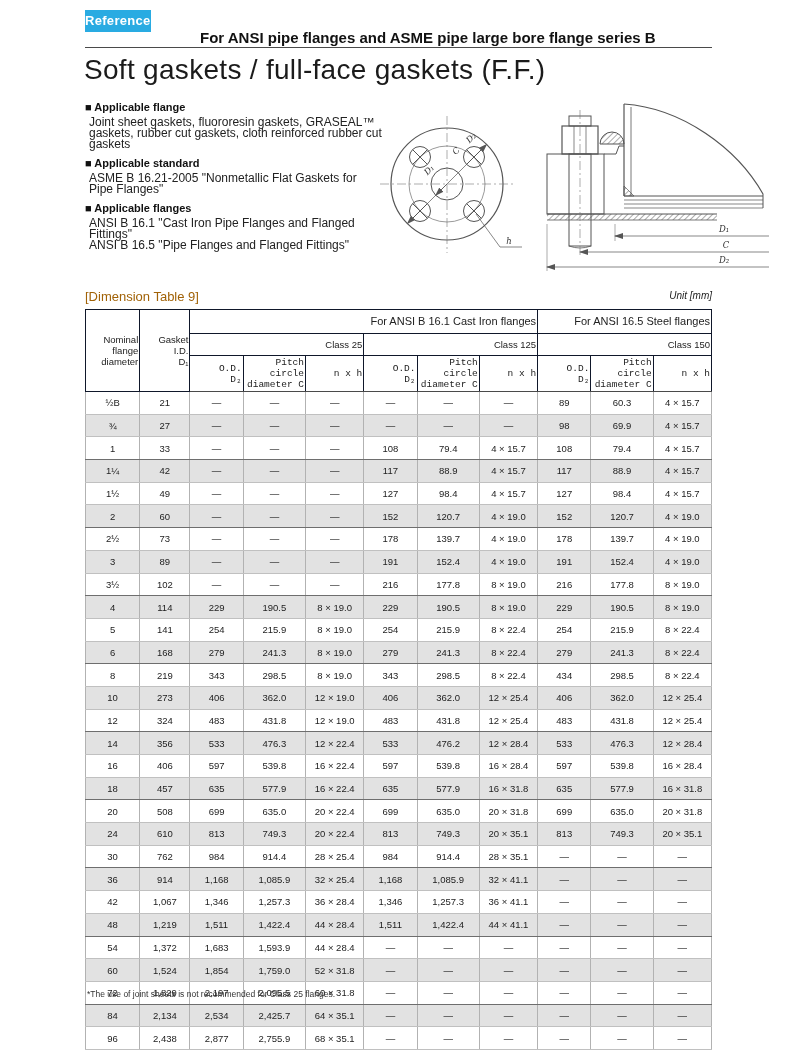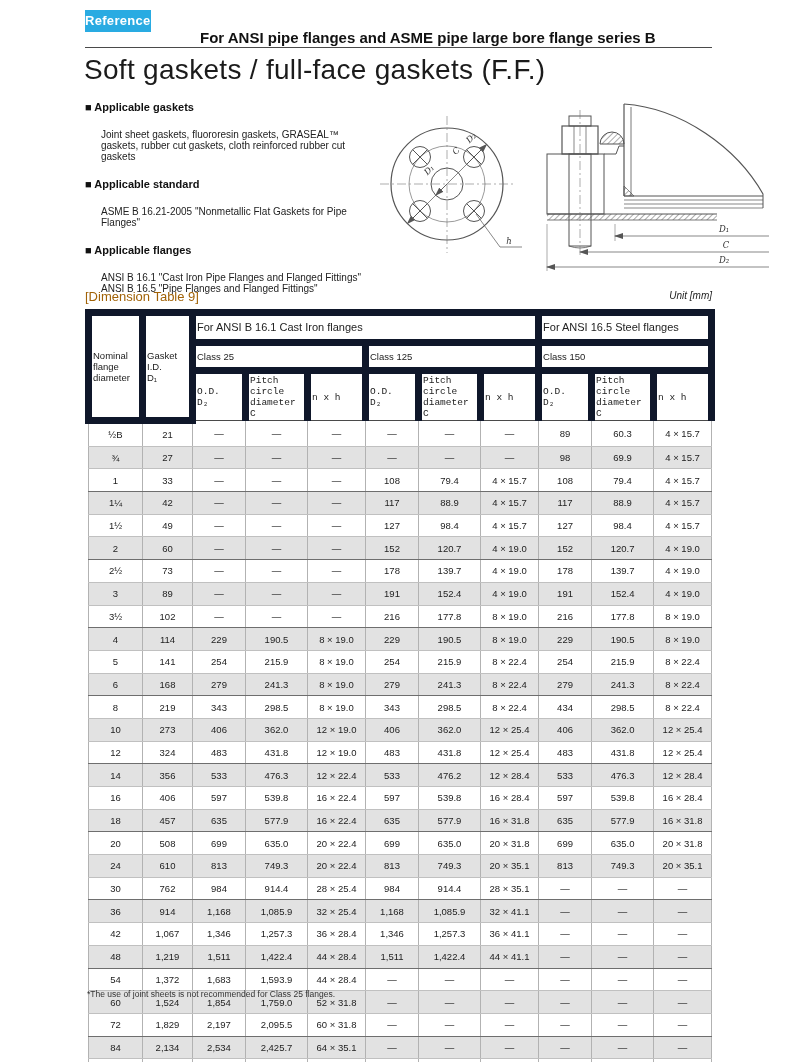--- a/index.html
+++ b/index.html
@@ -8,34 +8,34 @@
   
   .badge{position:absolute;left:85px;top:10px;background:#29abe2;color:#fff;
          font-size:13px;font-weight:bold;padding:3px 0 4px;letter-spacing:.3px;}
   .ref-subtitle{position:absolute;left:200px;top:29px;font-size:15px;font-weight:bold;color:#111;}
   .header-rule{position:absolute;left:85px;top:47px;width:627px;height:0;border-top:1.5px solid #4a4a4a;}
   .page-title{position:absolute;left:84px;top:54px;font-size:28px;font-weight:400;color:#1b1b1b;letter-spacing:.3px;}
   
   .info{position:absolute;left:85px;top:101px;width:302px;}
   .info h4{margin:7px 0 2px;font-size:11px;font-weight:bold;color:#111;}
   .info h4:first-child{margin-top:0;}
-  .info p{margin:16px;font-size:10px;line-height:11px;color:#222;white-space:pre-line;}
+  .info p{margin:4px;font-size:12px;line-height:11px;color:#222;white-space:pre-line;}
   
   .diagram{position:absolute;left:372px;top:96px;}
   .dim-label{font-family:"DejaVu Serif","Liberation Serif",serif;font-style:italic;font-size:8.5px;fill:#333;}
   
   .cap-row{position:absolute;left:85px;top:287px;width:627px;}
   .cap{font-size:13px;color:#a16207;}
   .unit{position:absolute;right:0;top:3px;font-size:10px;color:#222;font-style:italic;}
   
   .tbl-wrap{position:absolute;left:85px;top:309px;}
   table{border-collapse:collapse;table-layout:fixed;width:627px;border:1.6px solid #4a4a4a;}
   th,td{overflow:hidden;}
   thead th{background:#fff;font-weight:normal;font-size:9.5px;line-height:11px;color:#222;
-           border:7px solid #0f172a;text-align:left;vertical-align:middle;white-space:pre-line;}
+           border:1px solid #0f172a;text-align:right;vertical-align:middle;white-space:pre-line;}
   thead .grp{height:21px;font-size:11px;}
   thead .cls{height:19px;}
   thead .sub{height:33px;font-family:Liberation Mono, monospace;}
   thead tr:last-child th{border-bottom:1.4px solid #4a4a4a;}
   tbody td{height:19.7px;font-size:9.5px;color:#222;text-align:center;vertical-align:middle;
            border:1px solid #b2b2b2;border-bottom-color:#c0c0c0;background:#fff;}
   tbody tr:nth-child(even) td{background:#e2e2e2;}
   tbody tr:nth-child(3n) td{border-bottom:1px solid #6e6e6e;}
   .footnote{position:absolute;left:87px;top:989px;font-size:8.5px;color:#333;}
 </style>
@@ -43,21 +43,21 @@
 <body>
 
 <div class="page">
 
   <div class="badge">Reference</div>
   <div class="ref-subtitle">For ANSI pipe flanges and ASME pipe large bore flange series B</div>
   <div class="header-rule"></div>
   <div class="page-title">Soft gaskets / full-face gaskets (F.F.)</div>
 
   <div class="info">
-    <h4>■ Applicable gaskets</h4>
+    <h4>■ Applicable flange</h4>
     <p>Joint sheet gaskets, fluororesin gaskets, GRASEAL™ gaskets, rubber cut gaskets, cloth reinforced rubber cut gaskets</p>
     <h4>■ Applicable standard</h4>
     <p>ASME B 16.21-2005 "Nonmetallic Flat Gaskets for Pipe Flanges"</p>
     <h4>■ Applicable flanges</h4>
     <p>ANSI B 16.1 "Cast Iron Pipe Flanges and Flanged Fittings"
 ANSI B 16.5 "Pipe Flanges and Flanged Fittings"</p>
   </div>
 
   <div class="diagram">
     <svg width="410" height="175" viewBox="0 0 410 175">

